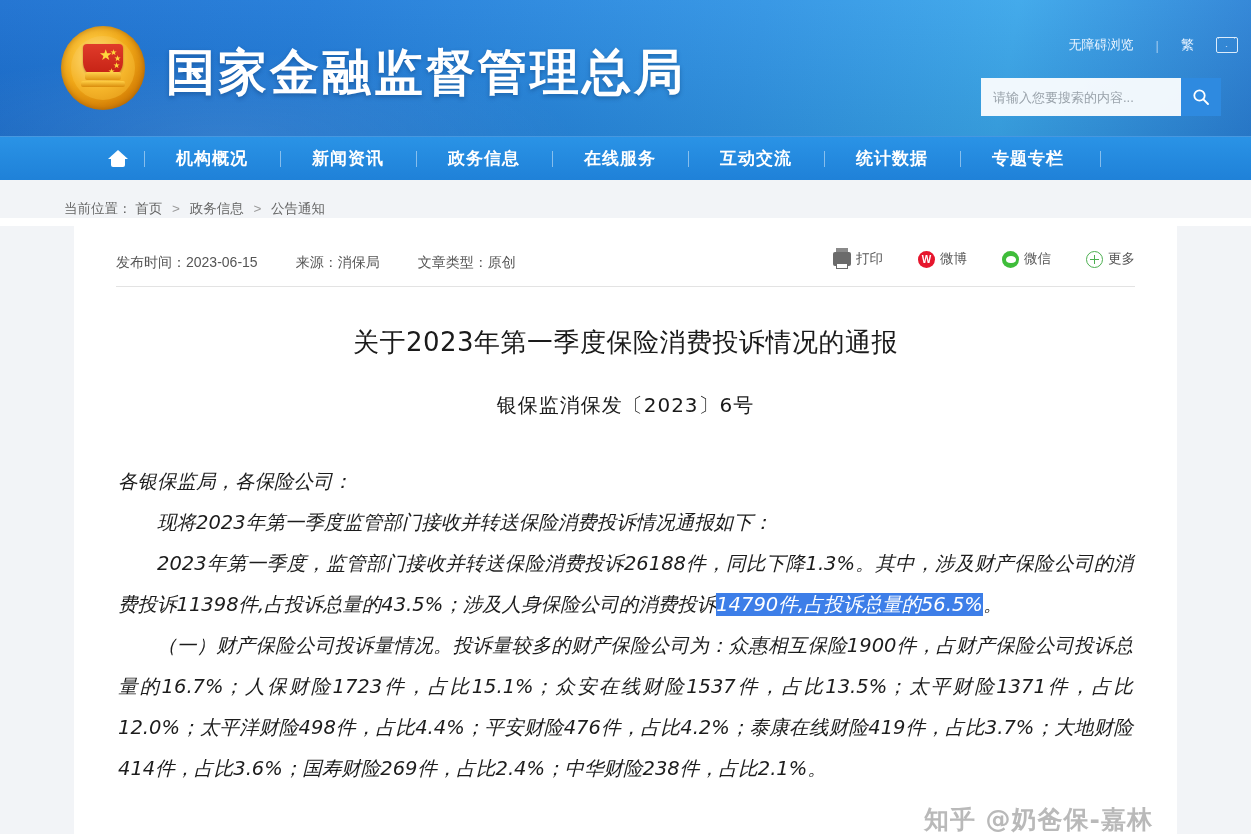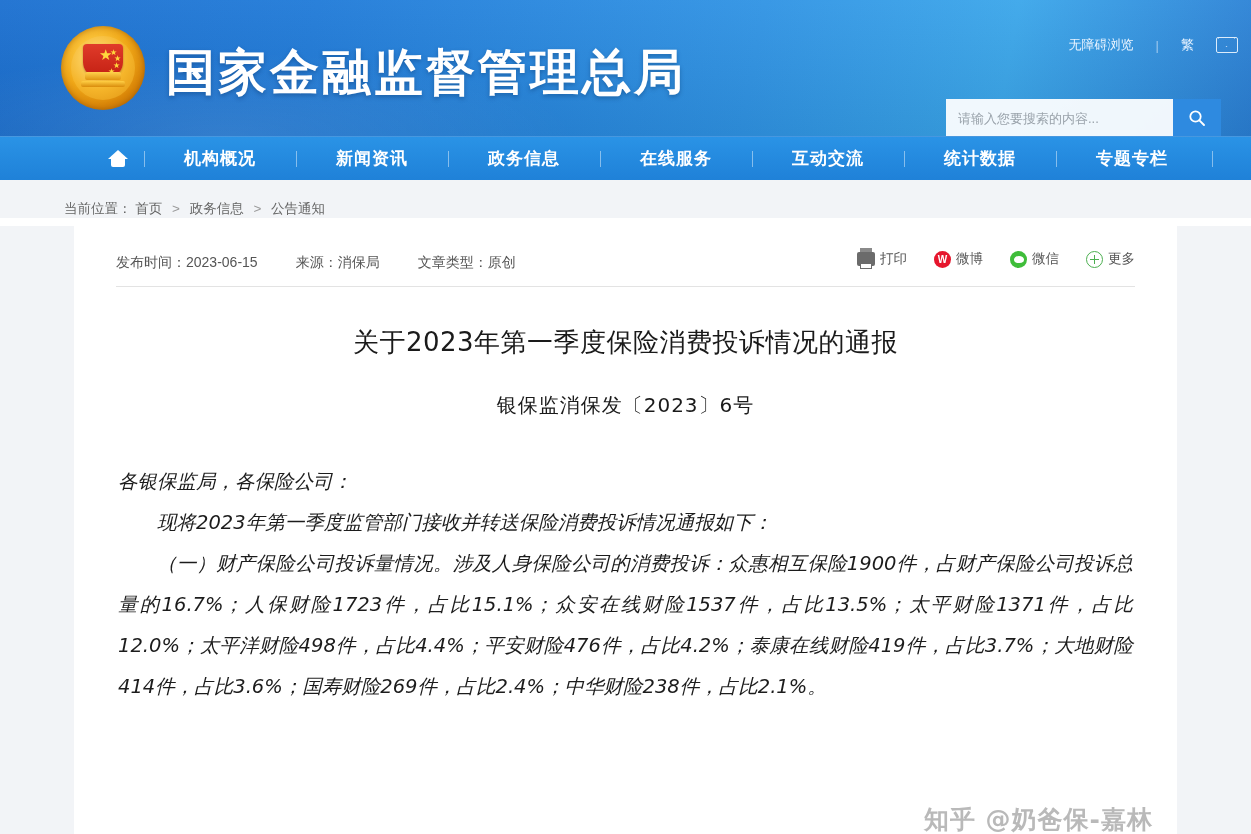--- a/index.html
+++ b/index.html
@@ -138,23 +138,22 @@
     border-bottom: 1.6px solid #dcecfb;
     clip-path: polygon(0 0, 100% 0, 50% 100%);
     border-radius: 0 0 2px 2px;
   }
   .search-box {
     position: absolute;
     right: 30px;
     top: 78px;
     display: flex;
     align-items: stretch;
-    width: 275px;
+    width: 240px;
     height: 38px;
-    margin-top: 21px;
   }
   .search-input {
     flex: 1;
     border: none;
     outline: none;
     background: rgba(255,255,255,0.93);
     padding: 0 12px;
     font-size: 13px;
     color: #444;
     font-family: "Liberation Sans", sans-serif;
@@ -205,21 +204,21 @@
     position: absolute;
     left: 3px; top: 8px;
     width: 14px; height: 9px;
     background: #fff;
     border-radius: 0 0 2px 2px;
   }
   .nav-item {
     color: #ffffff;
     font-size: 17px;
     font-weight: bold;
-    padding: 0 40px;
+    padding: 0 32px;
     position: relative;
     cursor: pointer;
     white-space: nowrap;
     letter-spacing: 1px;
   }
   .nav-item + .nav-item:before,
   .nav-home + .nav-item:before {
     content: "";
     position: absolute;
     left: 0;
@@ -276,21 +275,21 @@
     color: #555;
     position: relative;
   }
   .meta-item { margin-right: 38px; }
   .share-row {
     position: absolute;
     right: 42px;
     top: 24px;
     display: flex;
     align-items: center;
-    gap: 27px;
+    gap: 35px;
     font-size: 13.5px;
     color: #555;
   }
   .share-item {
     display: flex;
     align-items: center;
     gap: 5px;
     cursor: pointer;
   }
   .ic {
@@ -504,20 +503,21 @@
       </div>
 
       <div class="divider"></div>
 
       <h1 class="doc-title">关于2023年第一季度保险消费投诉情况的通报</h1>
       <div class="doc-number">银保监消保发〔2023〕6号</div>
 
       <div class="body-text">
         <p>各银保监局，各保险公司：</p>
         <p class="indent">现将2023年第一季度监管部门接收并转送保险消费投诉情况通报如下：</p>
-        <p class="indent">（一）财产保险公司投诉量情况。涉及人身保险公司的消费投诉：众惠相互保险1900件，占财产保险公司投诉总量的16.7%；人保财险1723件，占比15.1%；众安在线财险1537件，占比13.5%；太平财险1371件，占比12.0%；太平洋财险498件，占比4.4%；平安财险476件，占比4.2%；泰康在线财险419件，占比3.7%；大地财险414件，占比3.6%；国寿财险269件，占比2.4%；中华财险238件，占比2.1%。</p>
+        <p class="indent"><span>2023年第一季度，监管部门接收并转送保险消费投诉26188件，同比下降1.3%。其中，涉及财产保险公司的消费投诉11398件,占投诉总量的43.5%；涉及人身保险公司的消费投诉</span><span class="hl">14790件,占投诉总量的56.5%</span><span>。</span></p>
+        <p class="indent">（一）财产保险公司投诉量情况。投诉量较多的财产保险公司为：众惠相互保险1900件，占财产保险公司投诉总量的16.7%；人保财险1723件，占比15.1%；众安在线财险1537件，占比13.5%；太平财险1371件，占比12.0%；太平洋财险498件，占比4.4%；平安财险476件，占比4.2%；泰康在线财险419件，占比3.7%；大地财险414件，占比3.6%；国寿财险269件，占比2.4%；中华财险238件，占比2.1%。</p>
       </div>
 
       <div class="watermark">知乎 @奶爸保-嘉林</div>
     </div>
   </div>
 
 </div>
 
 </body></html>

